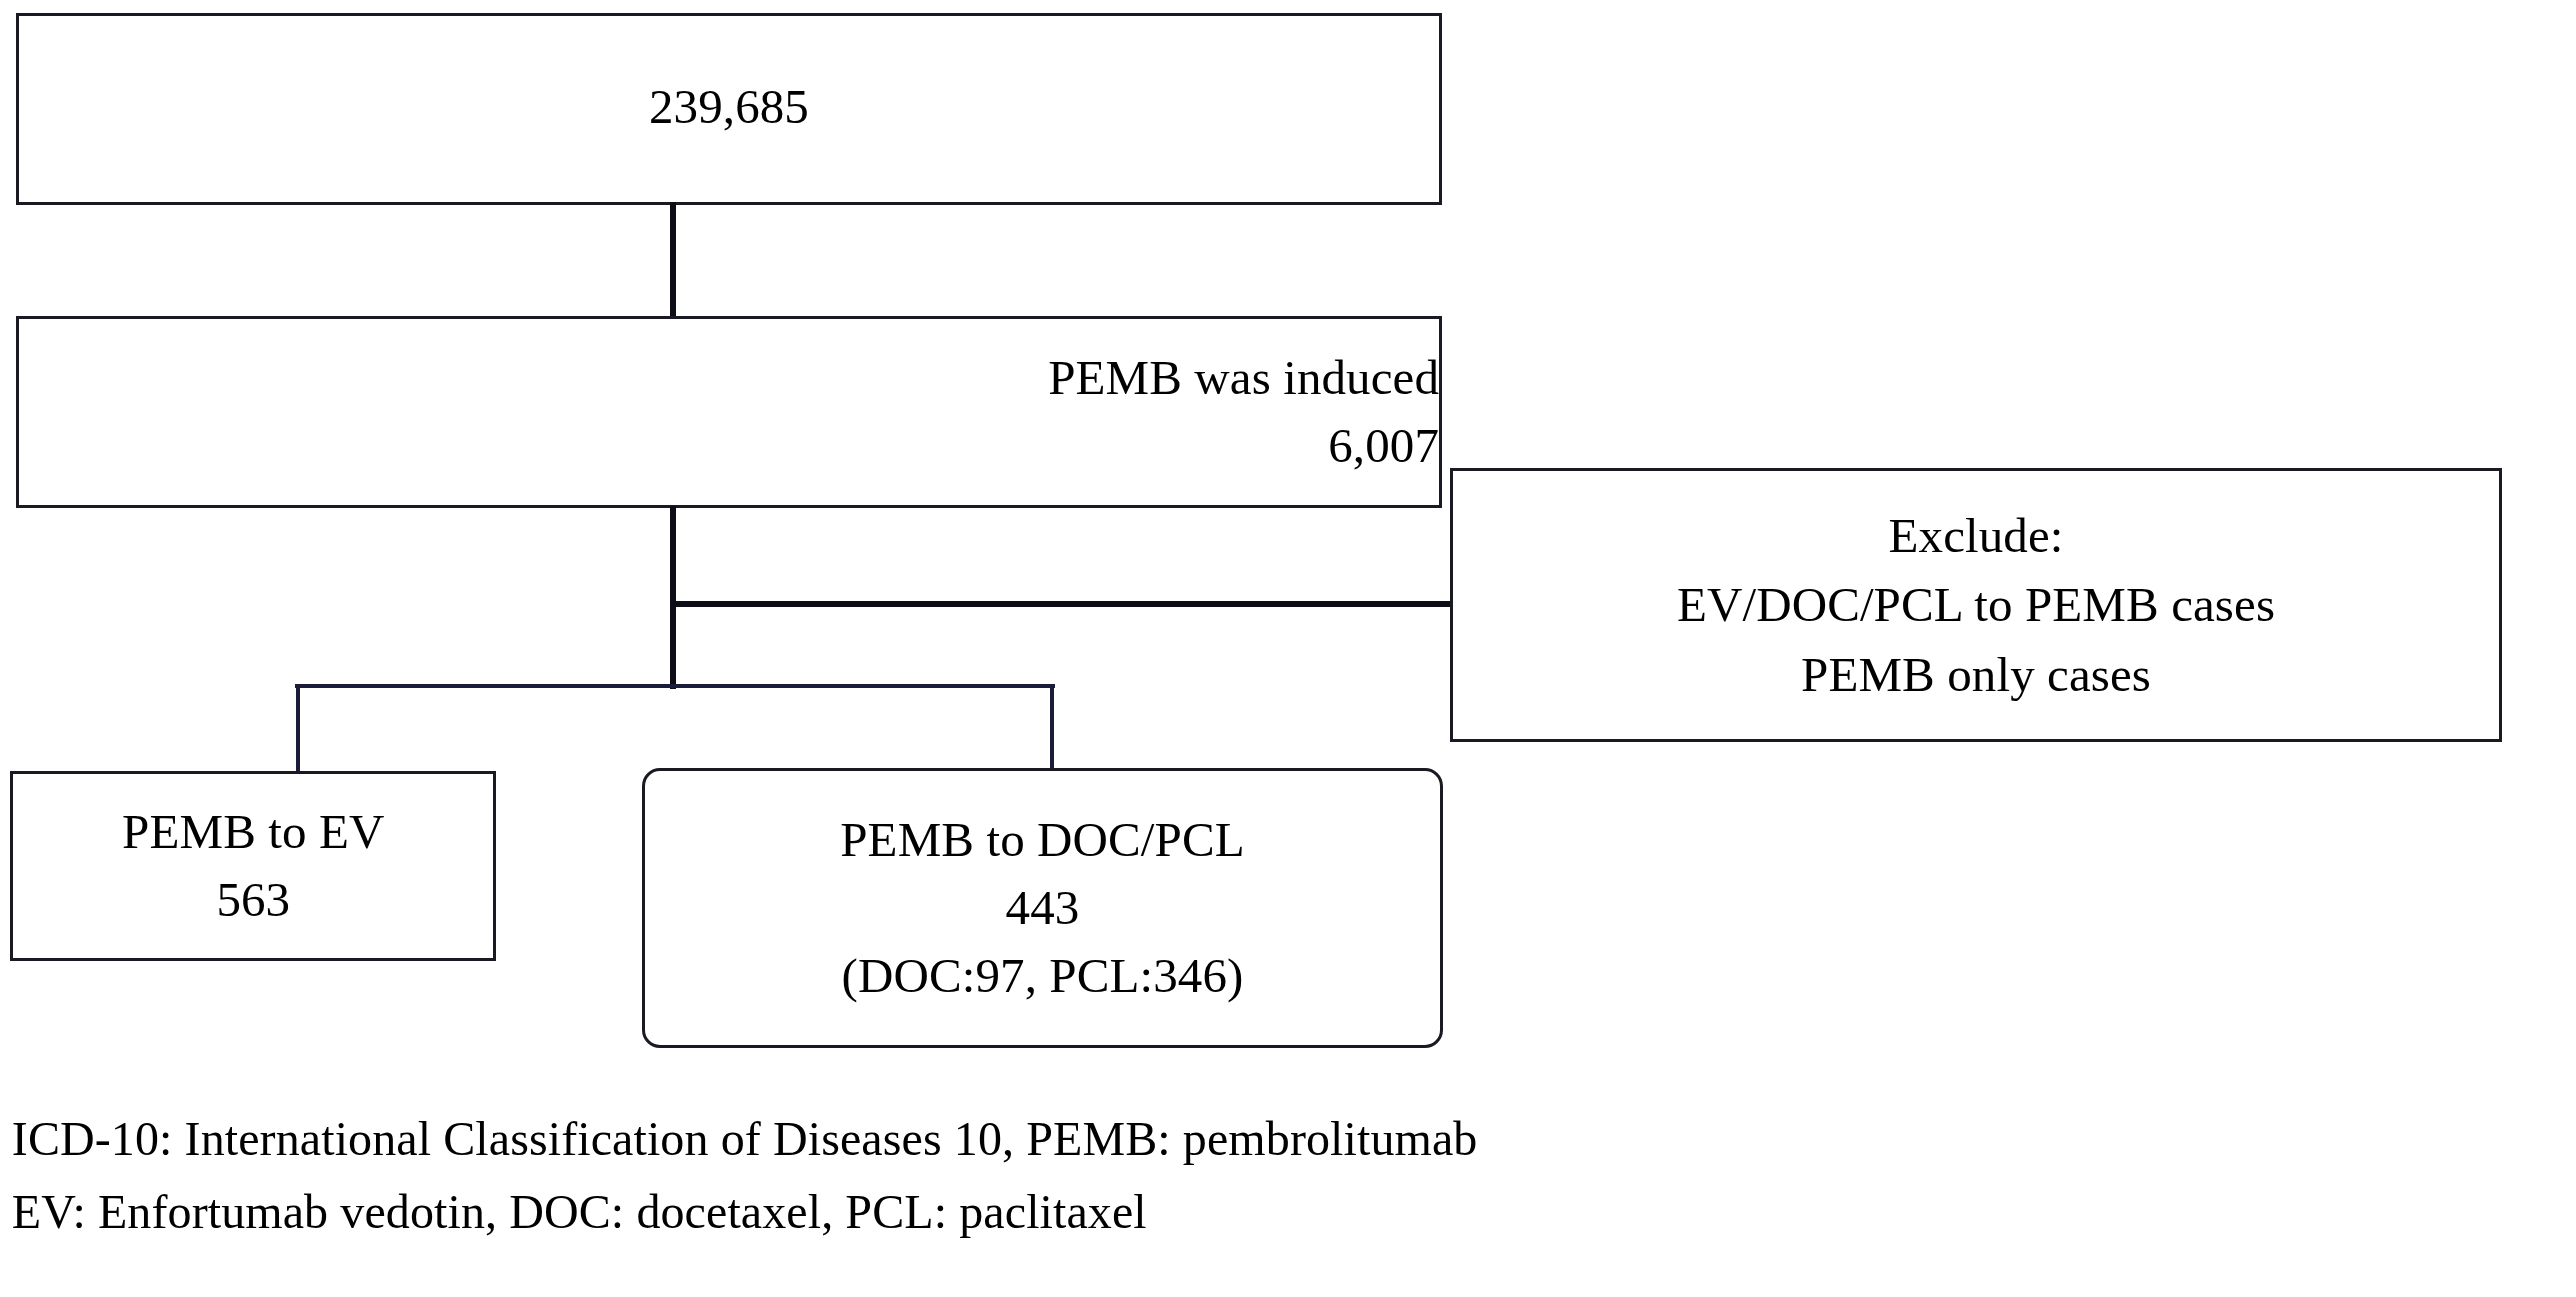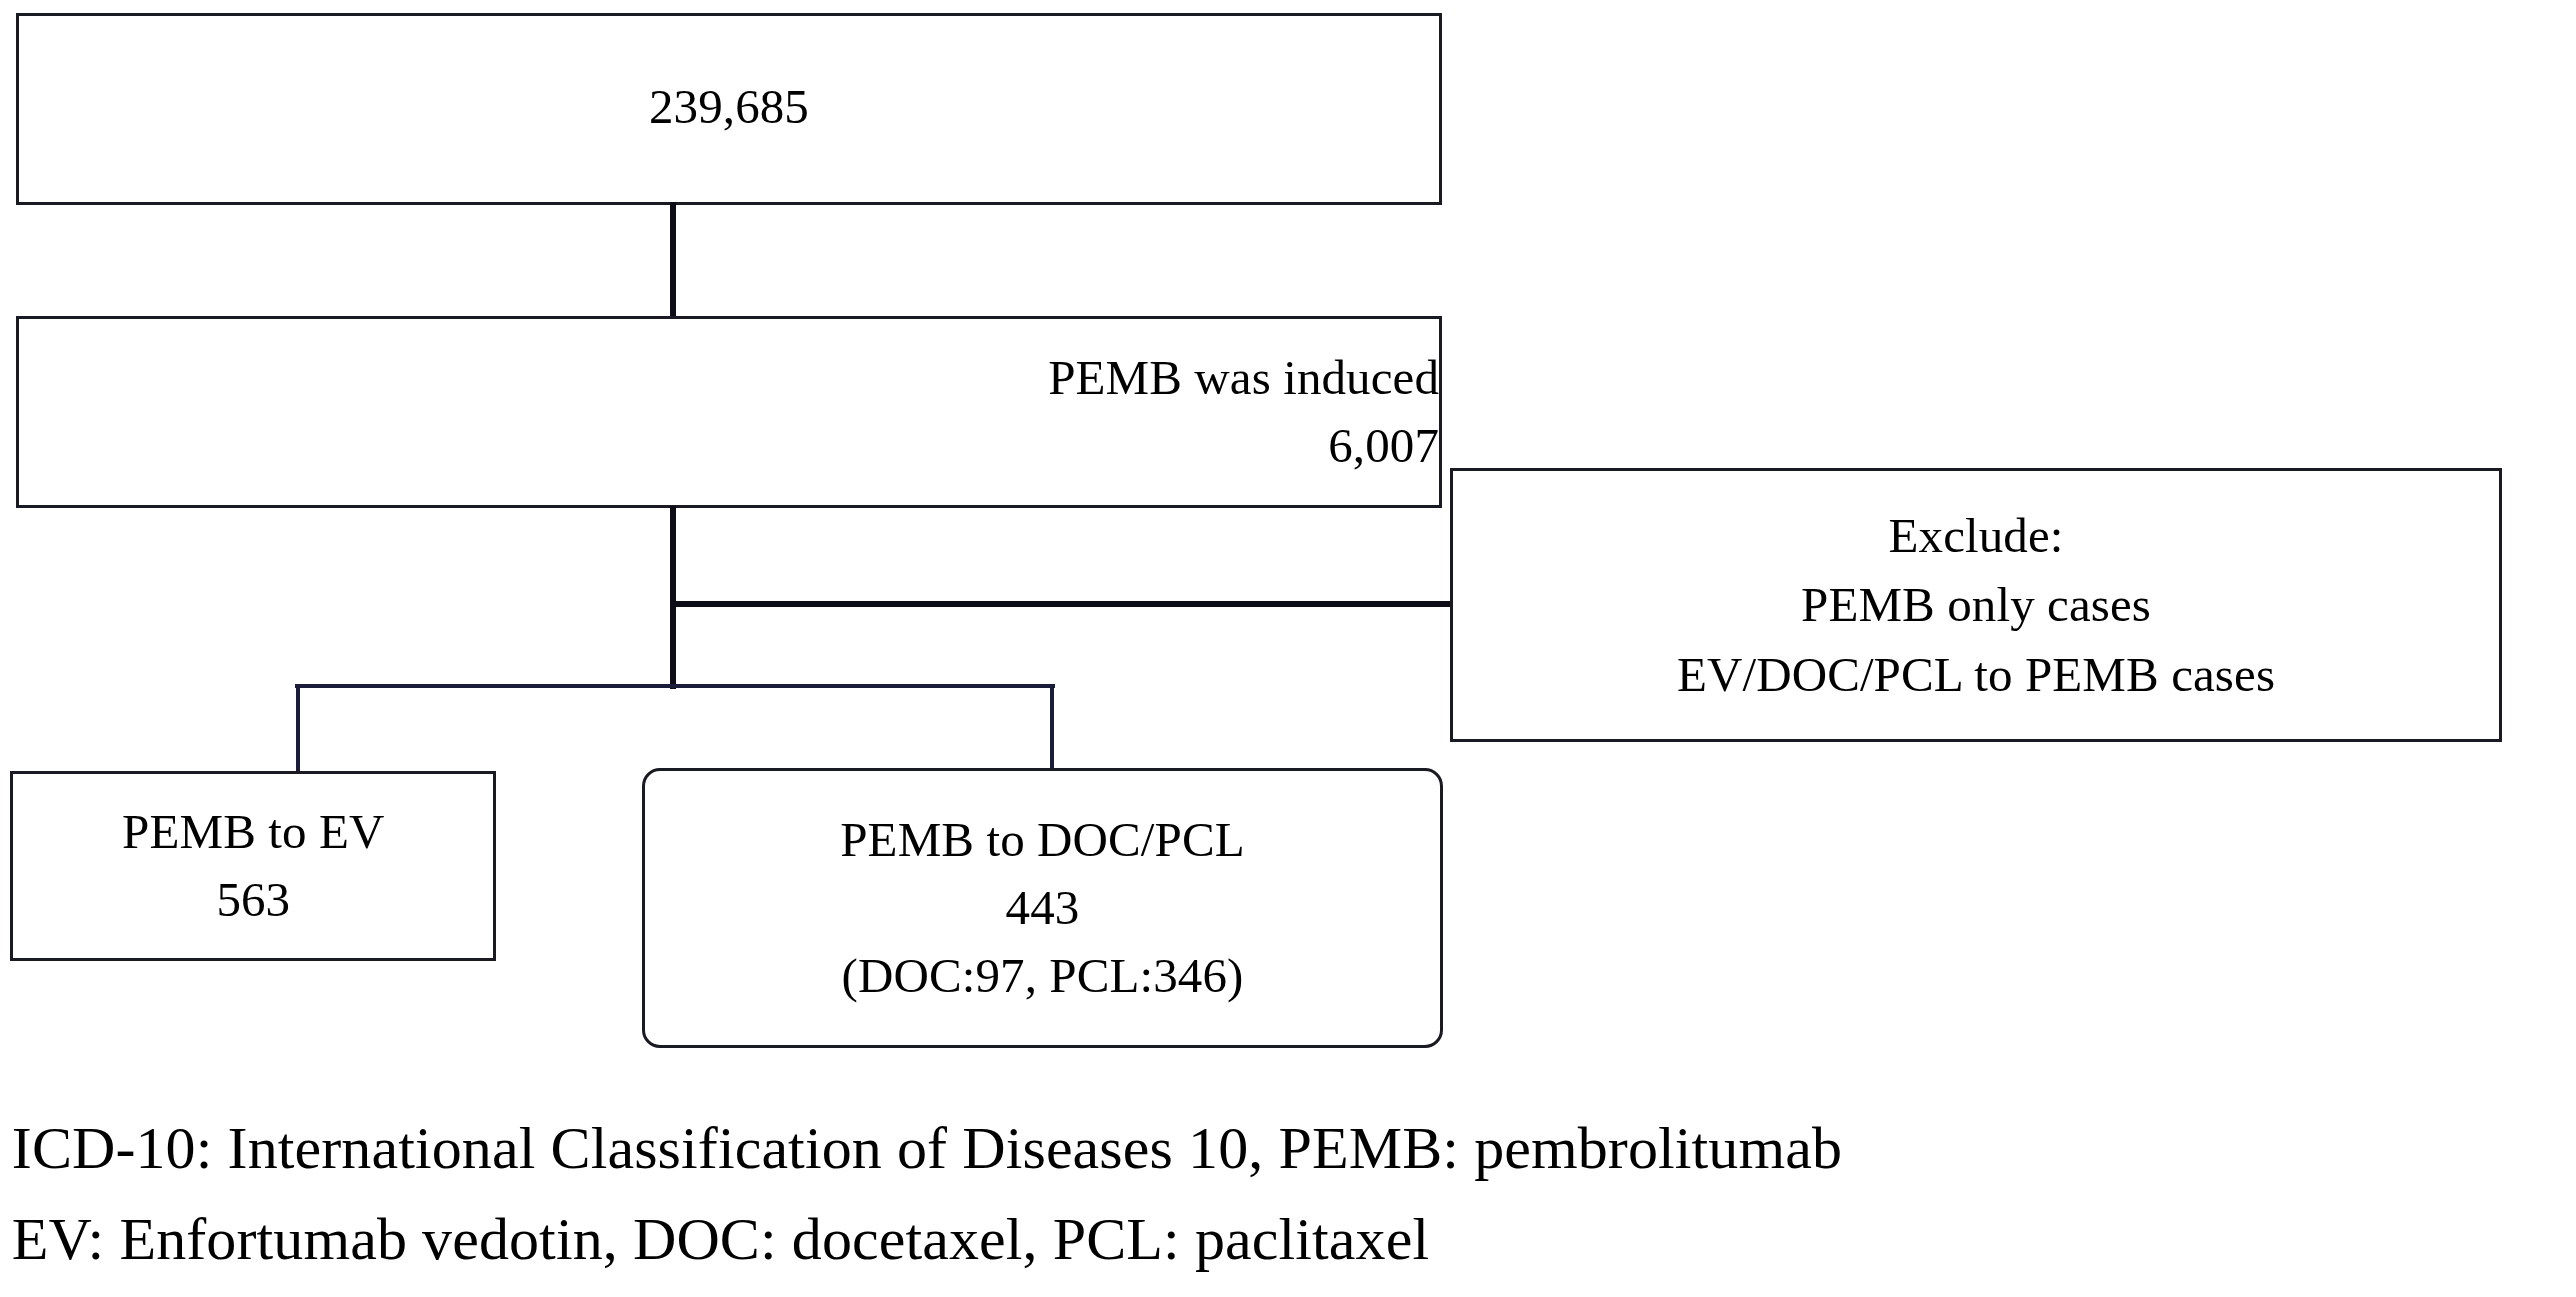--- a/index.html
+++ b/index.html
@@ -76,21 +76,21 @@
   .conn-branch-bar { left: 295px;  top: 684px;  width: 760px; }
   .conn-branch-l   { left: 296px;  top: 684px;  height: 90px; }
   .conn-branch-r   { left: 1050px; top: 684px;  height: 88px; }
 
   
   #legend {
     position: absolute;
     left: 11.8px;
     top: 1103px;
     width: 2286px;
-    font-size: 60px;
+    font-size: 48px;
     line-height: 1.52;
     letter-spacing: 0.1px;
     text-align: left;
   }
   #legend .ln { display: block; white-space: nowrap; }
 </style>
 </head>
 <body>
 
 <div id="canvas">
@@ -107,22 +107,22 @@
   </div>
 
   <div class="vline conn-pemb-down"></div>
   <div class="hline conn-exclude"></div>
   <div class="hline thin conn-branch-bar"></div>
   <div class="vline thin conn-branch-l"></div>
   <div class="vline thin conn-branch-r"></div>
 
   <div class="fbox box-exclude">
     <span class="ln">Exclude:</span>
+    <span class="ln">EV/DOC/PCL to PEMB cases</span>
     <span class="ln">PEMB only cases</span>
-    <span class="ln">EV/DOC/PCL to PEMB cases</span>
   </div>
 
   <div class="fbox box-ev">
     <span class="ln">PEMB to EV</span>
     <span class="ln">563</span>
   </div>
 
   <div class="fbox box-docpcl">
     <span class="ln">PEMB to DOC/PCL</span>
     <span class="ln">443</span>

